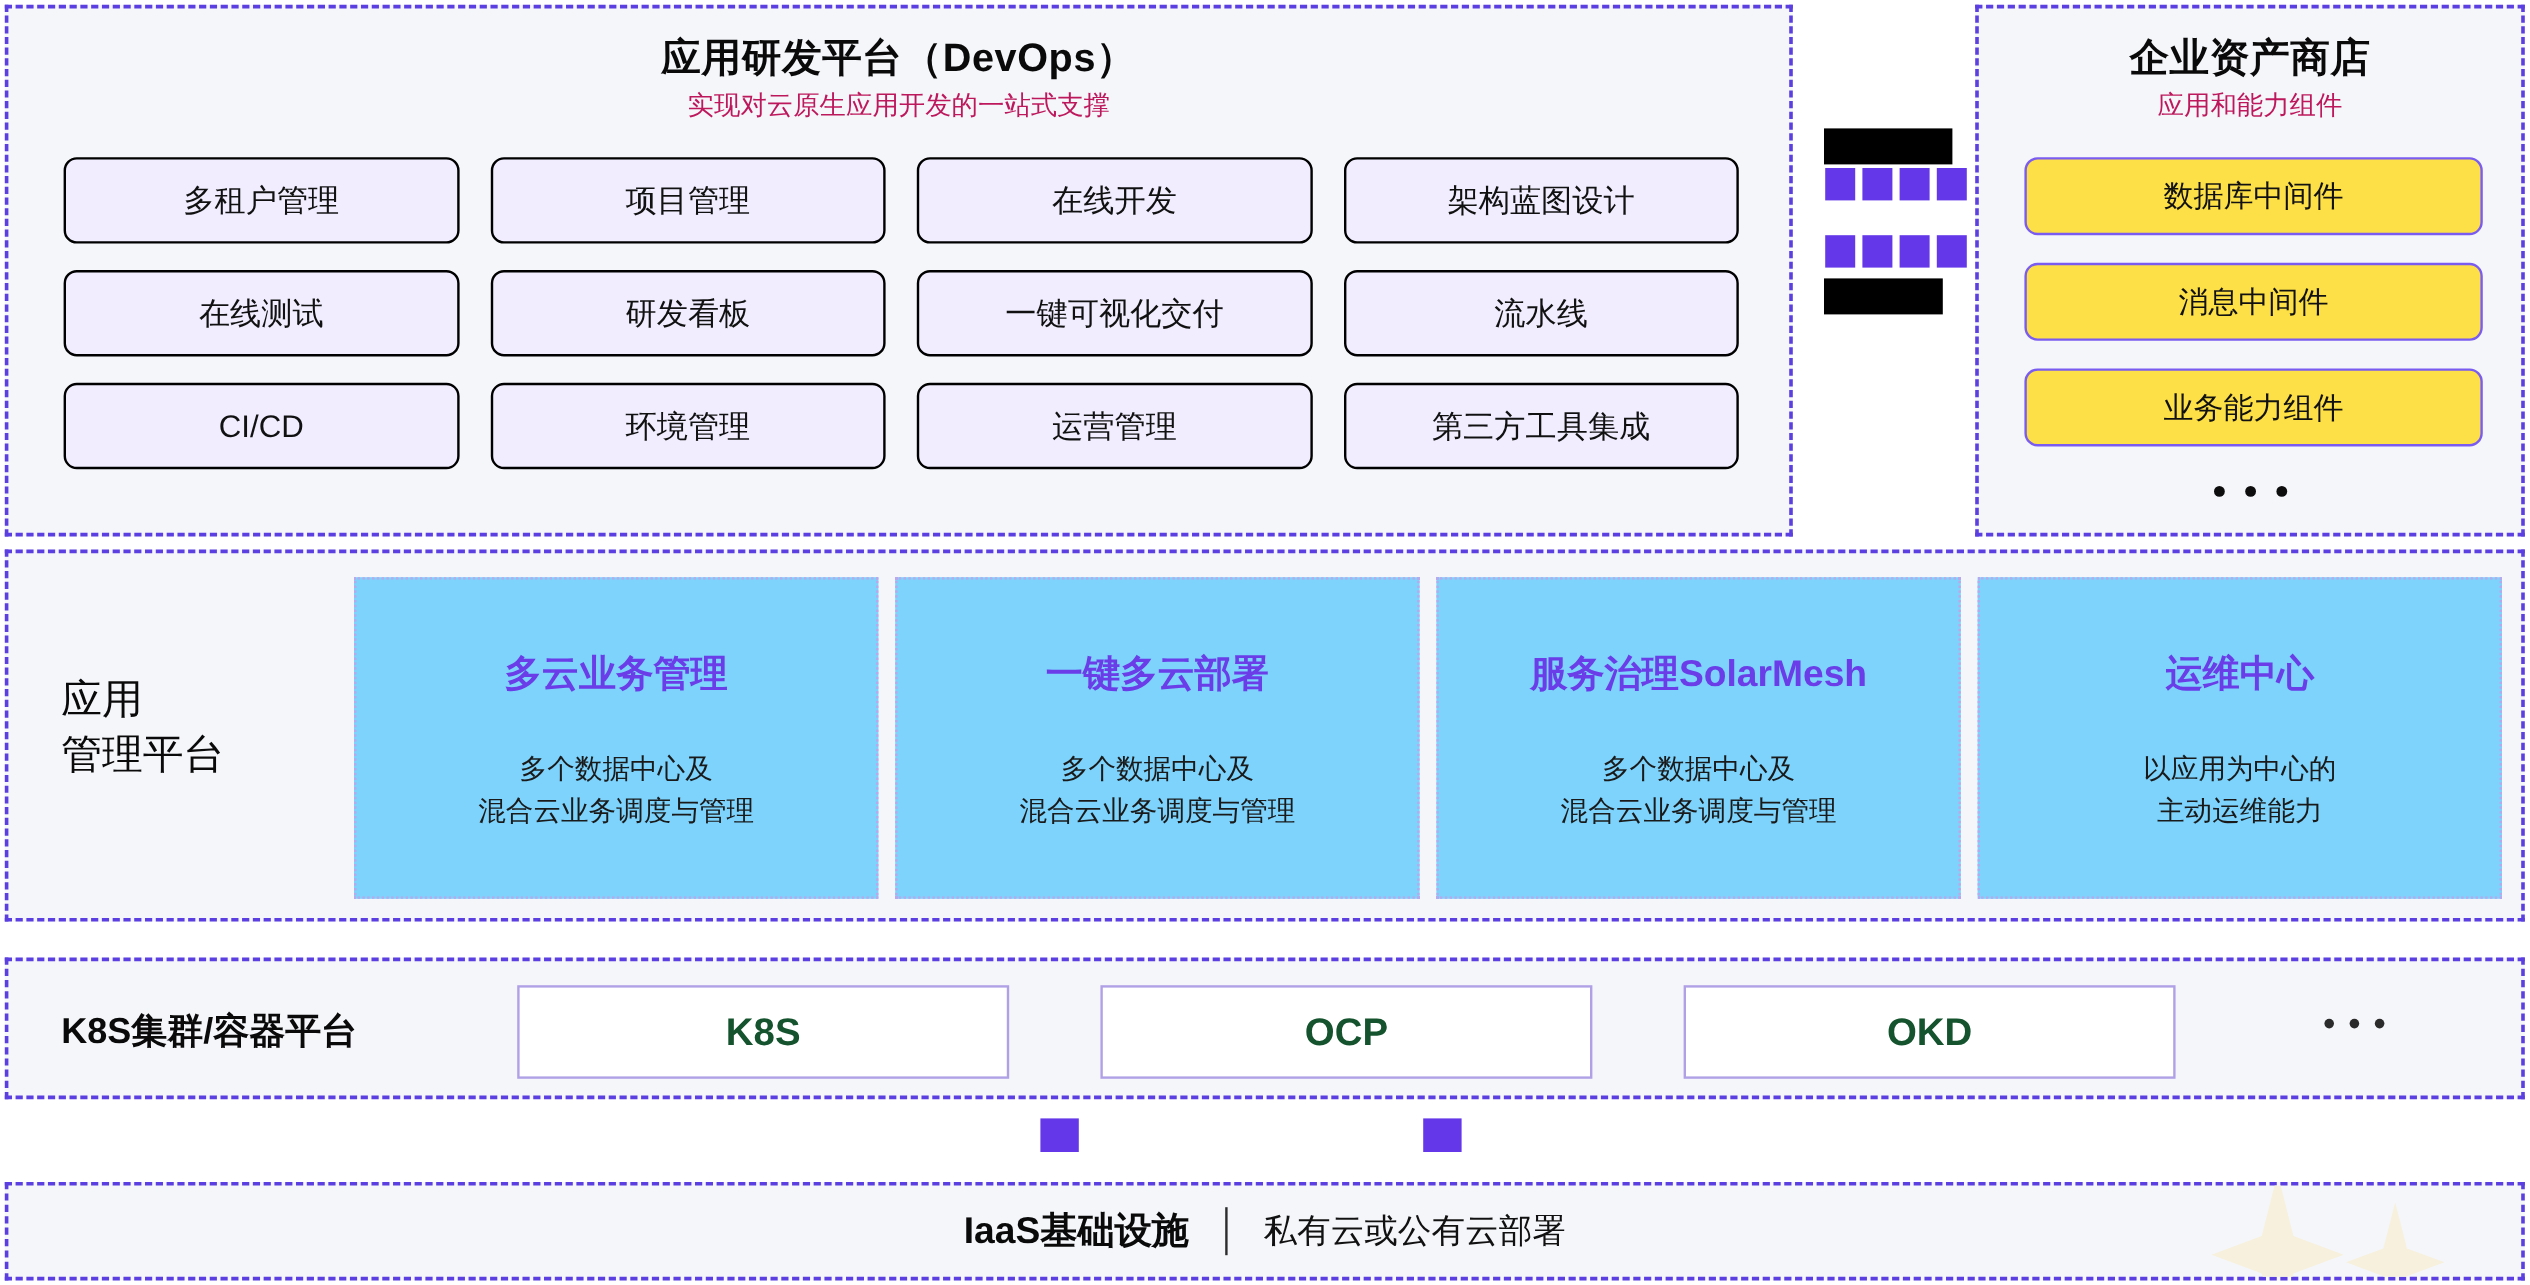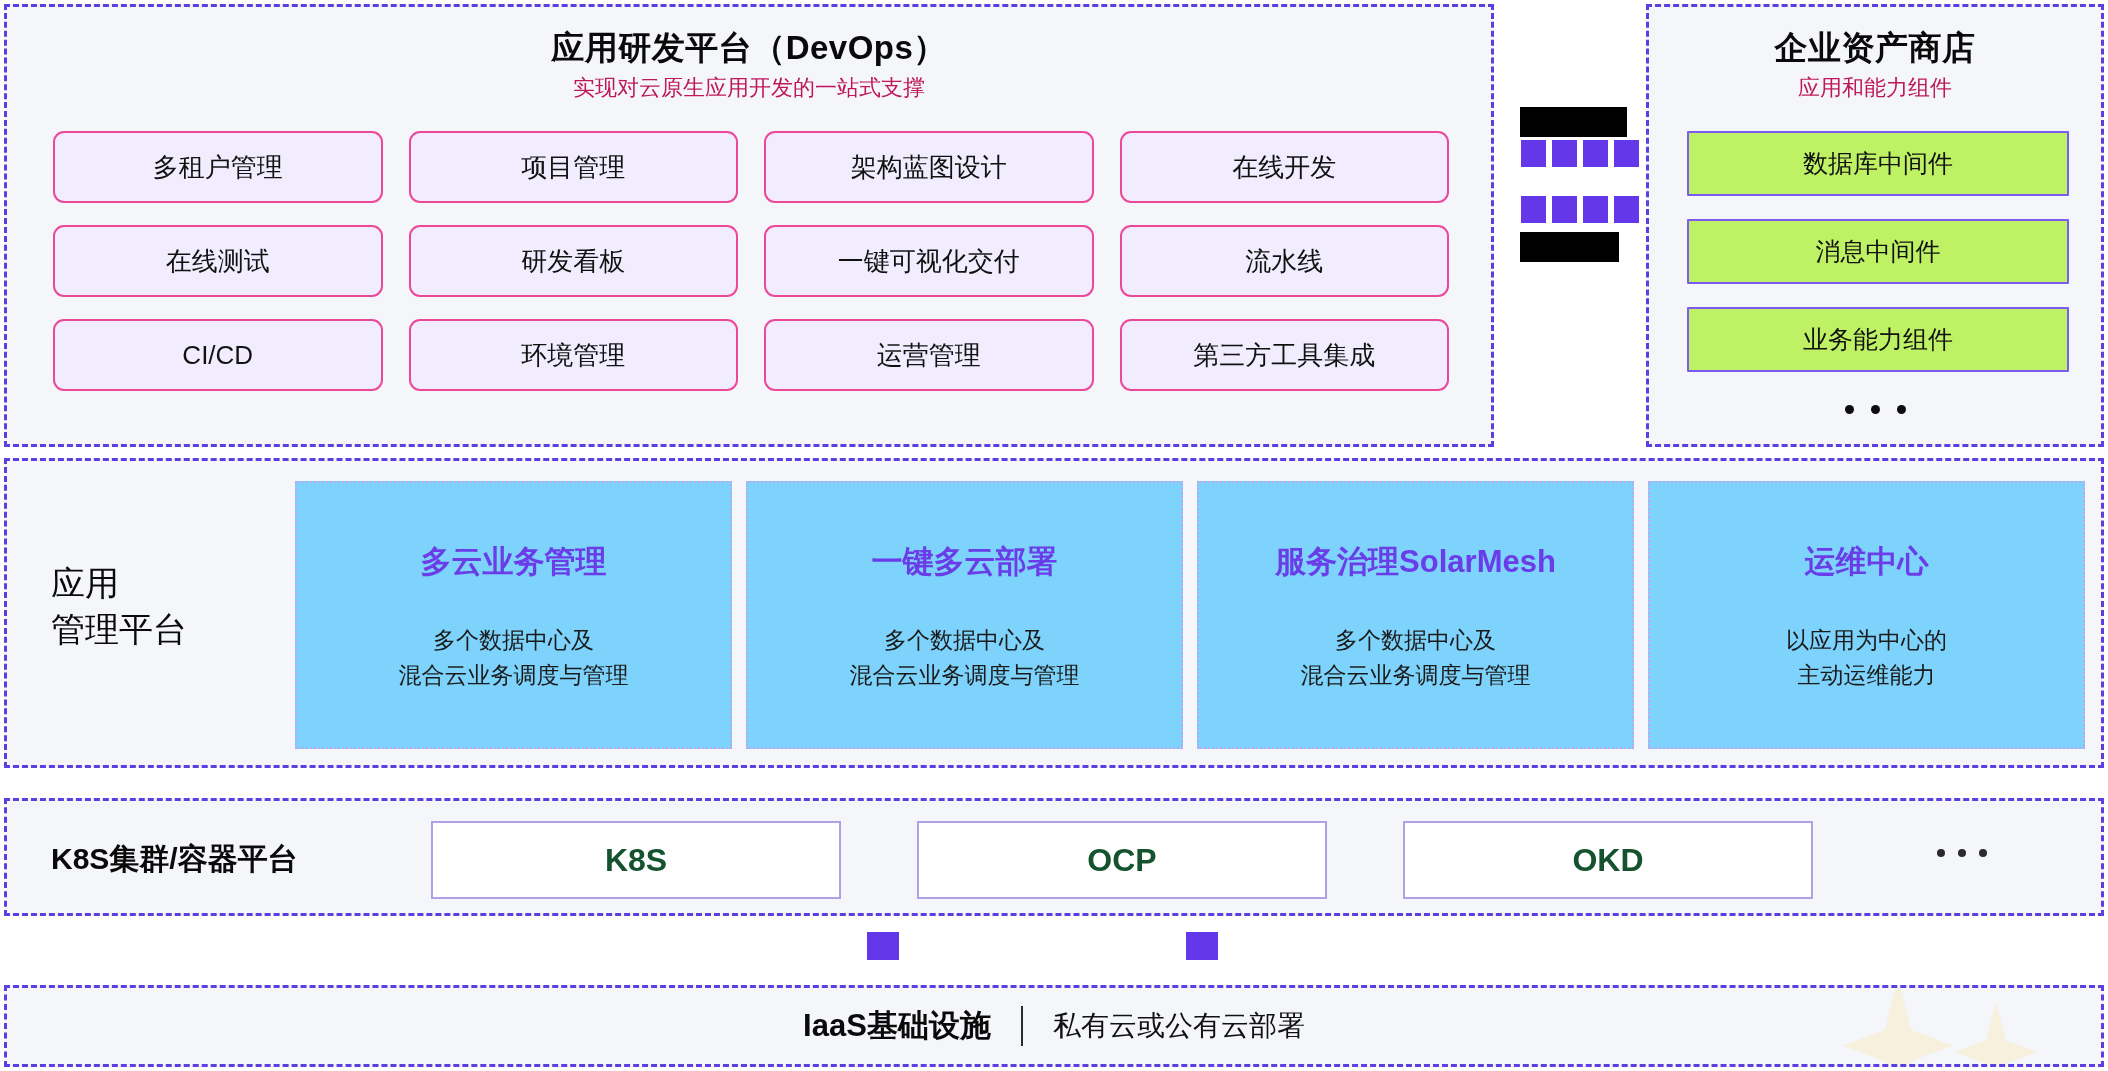--- a/index.html
+++ b/index.html
@@ -57,21 +57,21 @@
     position: absolute;
     left: 46px; top: 124px;
     width: 1396px;
     display: grid;
     grid-template-columns: repeat(4, 1fr);
     column-gap: 26px;
     row-gap: 22px;
   }
   .tile {
     height: 72px;
-    border: 2px solid #ec4899;
+    border: 2px solid #000000;
     border-radius: 11px;
     background: #f1edfe;
     display: flex;
     align-items: center;
     justify-content: center;
     font-size: 26px;
     color: #111;
     white-space: nowrap;
   }
 
@@ -80,22 +80,22 @@
     position: absolute;
     left: 38px; top: 124px;
     width: 382px;
     display: flex;
     flex-direction: column;
     gap: 23px;
   }
   .asset-card {
     height: 65px;
     border: 2px solid #7b5cf0;
-    border-radius: 1px;
-    background: #bef264;
+    border-radius: 11px;
+    background: #fde047;
     display: flex;
     align-items: center;
     justify-content: center;
     font-size: 25px;
     color: #111;
     white-space: nowrap;
   }
   #asset-ellipsis {
     position: absolute;
     left: 0; right: 0; top: 398px;
@@ -290,22 +290,22 @@
 <body>
 
 <div id="root">
 
   <div class="sec" id="devops-section">
     <div class="sec-title">应用研发平台（DevOps）</div>
     <div class="sec-sub">实现对云原生应用开发的一站式支撑</div>
     <div id="devops-grid">
       <div class="tile">多租户管理</div>
       <div class="tile">项目管理</div>
+      <div class="tile">在线开发</div>
       <div class="tile">架构蓝图设计</div>
-      <div class="tile">在线开发</div>
       <div class="tile">在线测试</div>
       <div class="tile">研发看板</div>
       <div class="tile">一键可视化交付</div>
       <div class="tile">流水线</div>
       <div class="tile">CI/CD</div>
       <div class="tile">环境管理</div>
       <div class="tile">运营管理</div>
       <div class="tile">第三方工具集成</div>
     </div>
   </div>

